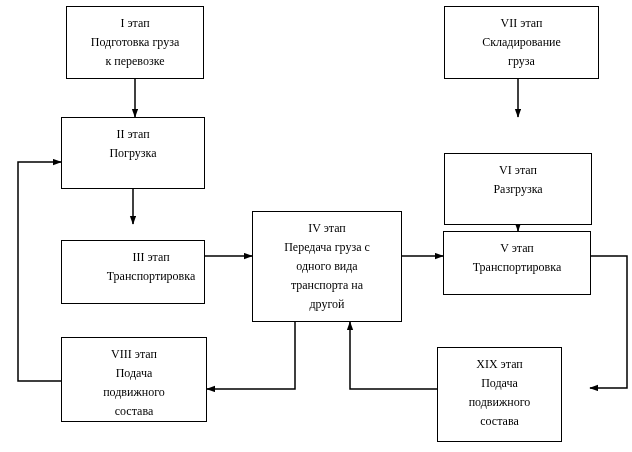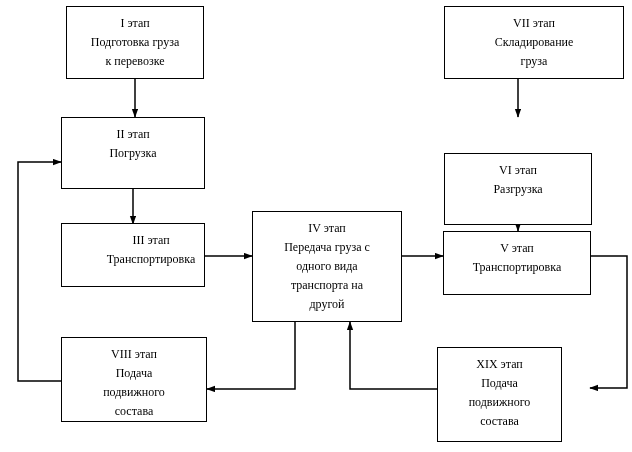--- a/index.html
+++ b/index.html
@@ -61,34 +61,34 @@
         <polyline points="61,381 18,381 18,162 61,162" stroke="#000000" marker-end="url(#arrowhead)"></polyline>
       </g>
   </svg>
 
   <div id="node-layer">
       <div class="node" style="left: 66px; top: 6px; width: 138px; height: 73px; border-color: rgb(0, 0, 0); background: rgb(255, 255, 255);">
         <span class="line">I этап</span>
         <span class="line">Подготовка груза</span>
         <span class="line">к перевозке</span>
       </div>
-      <div class="node" style="left: 444px; top: 6px; width: 180px; height: 73px; border-color: rgb(0, 0, 0); background: rgb(255, 255, 255);">
+      <div class="node" style="left: 444px; top: 6px; width: 155px; height: 73px; border-color: rgb(0, 0, 0); background: rgb(255, 255, 255);">
         <span class="line">VII этап</span>
         <span class="line">Складирование</span>
         <span class="line">груза</span>
       </div>
       <div class="node" style="left: 61px; top: 117px; width: 144px; height: 72px; border-color: rgb(0, 0, 0); background: rgb(255, 255, 255); font-family: Liberation Serif, serif;">
         <span class="line">II этап</span>
         <span class="line">Погрузка</span>
       </div>
       <div class="node" style="left: 444px; top: 117px; width: 148px; height: 72px; border-color: rgb(0, 0, 0); background: rgb(255, 255, 255); margin-top: 36px;">
         <span class="line">VI этап</span>
         <span class="line">Разгрузка</span>
       </div>
-      <div class="node" style="left: 61px; top: 223px; width: 144px; height: 64px; border-color: rgb(0, 0, 0); background: rgb(255, 255, 255); padding-left: 36px;">
+      <div class="node" style="left: 61px; top: 240px; width: 144px; height: 64px; border-color: rgb(0, 0, 0); background: rgb(255, 255, 255); padding-left: 36px;">
         <span class="line">III этап</span>
         <span class="line">Транспортировка</span>
       </div>
       <div class="node" style="left: 252px; top: 211px; width: 150px; height: 111px; border-color: rgb(0, 0, 0); background: rgb(255, 255, 255);">
         <span class="line">IV этап</span>
         <span class="line">Передача груза с</span>
         <span class="line">одного вида</span>
         <span class="line">транспорта на</span>
         <span class="line">другой</span>
       </div>

